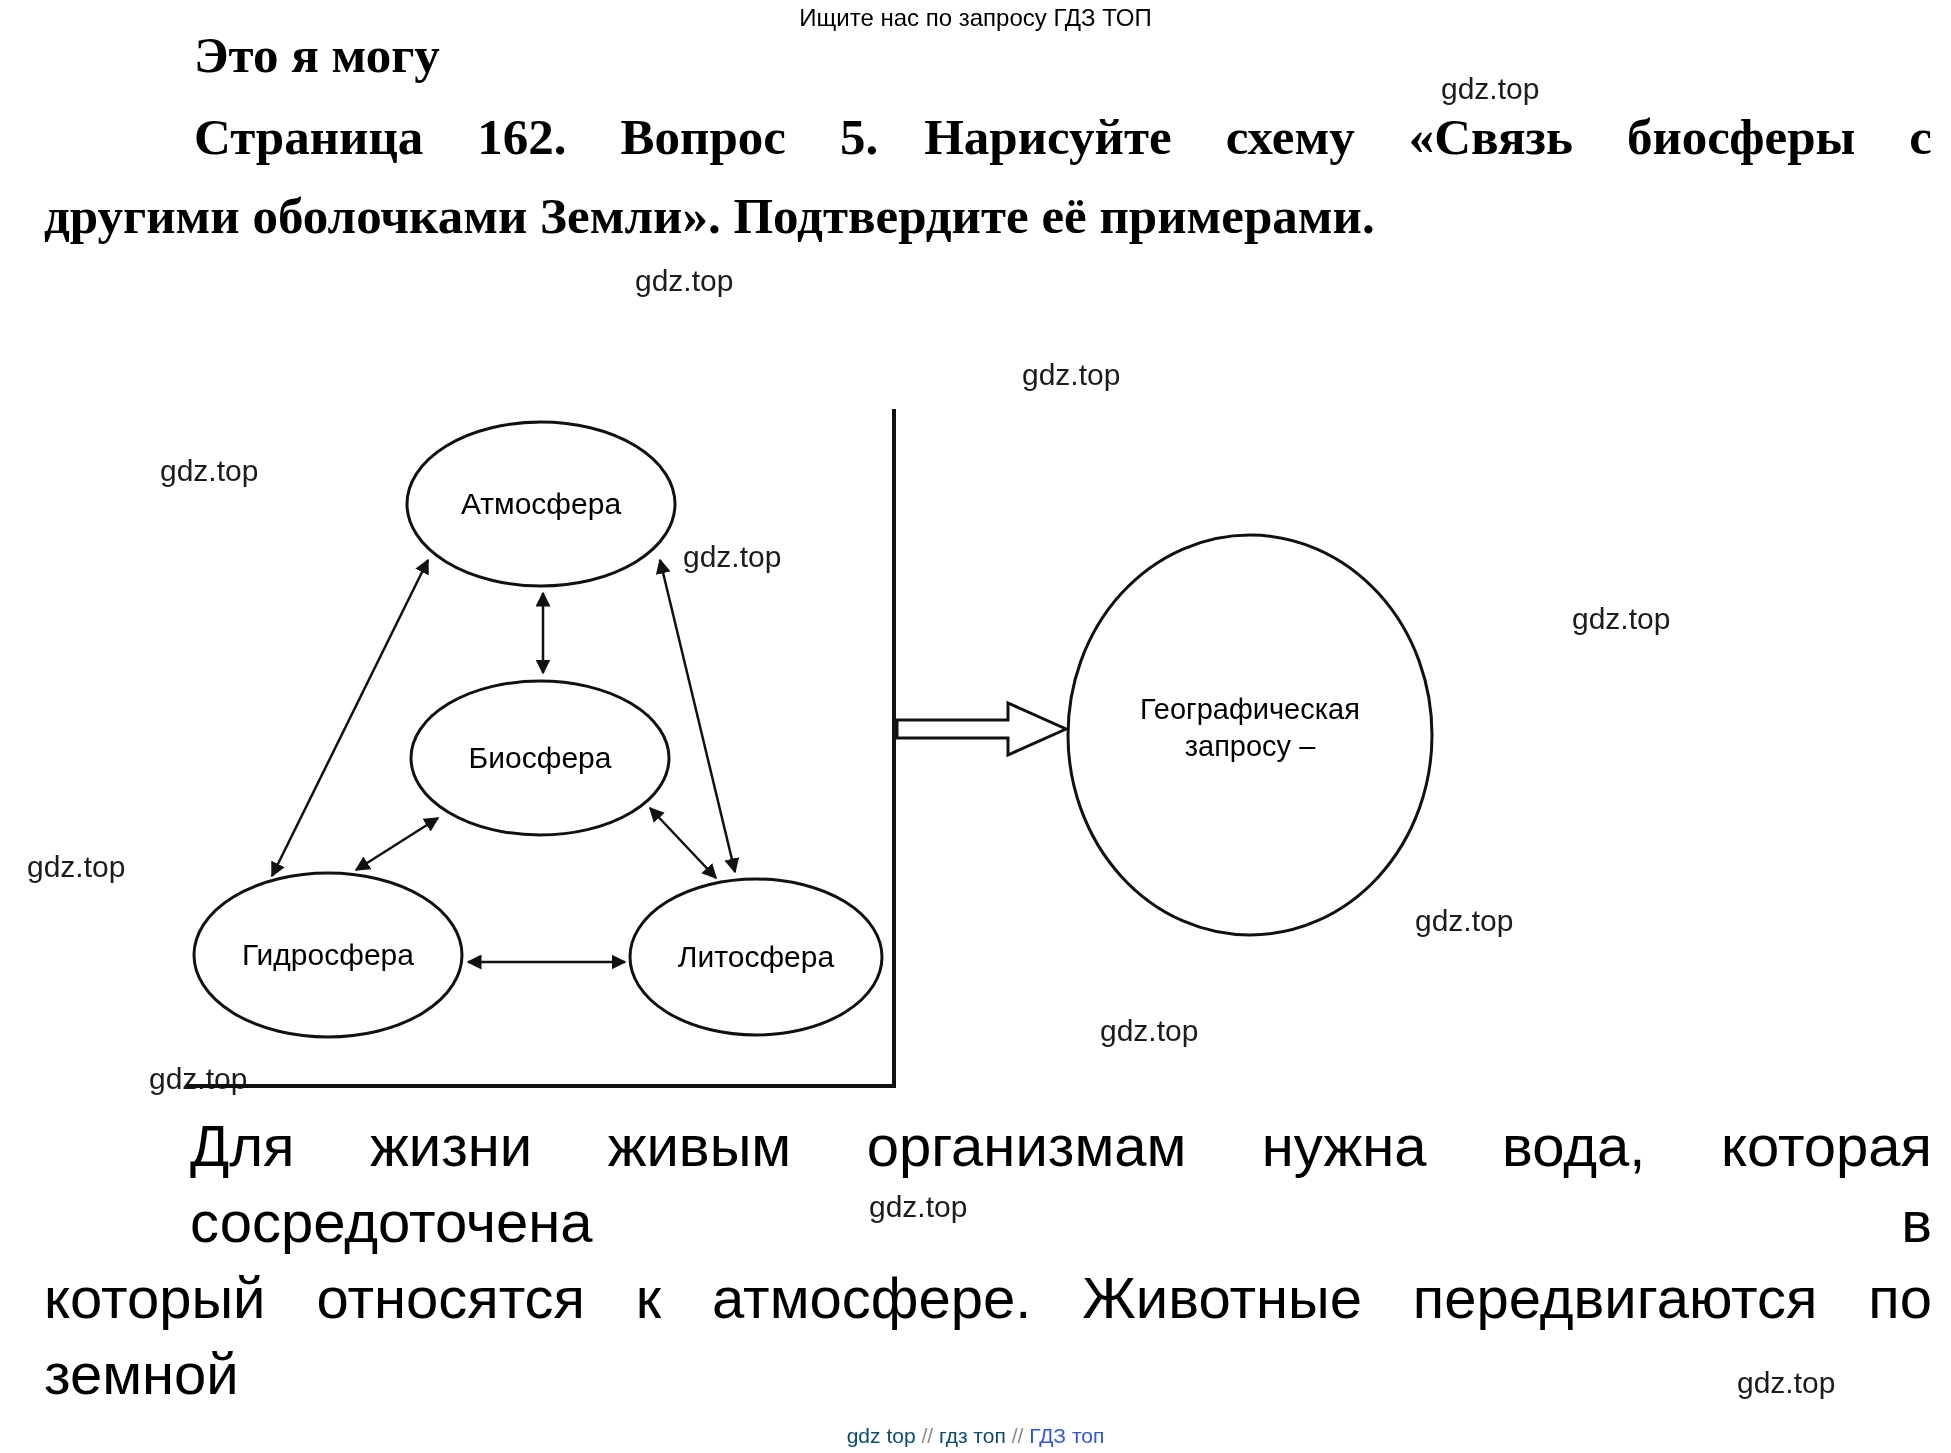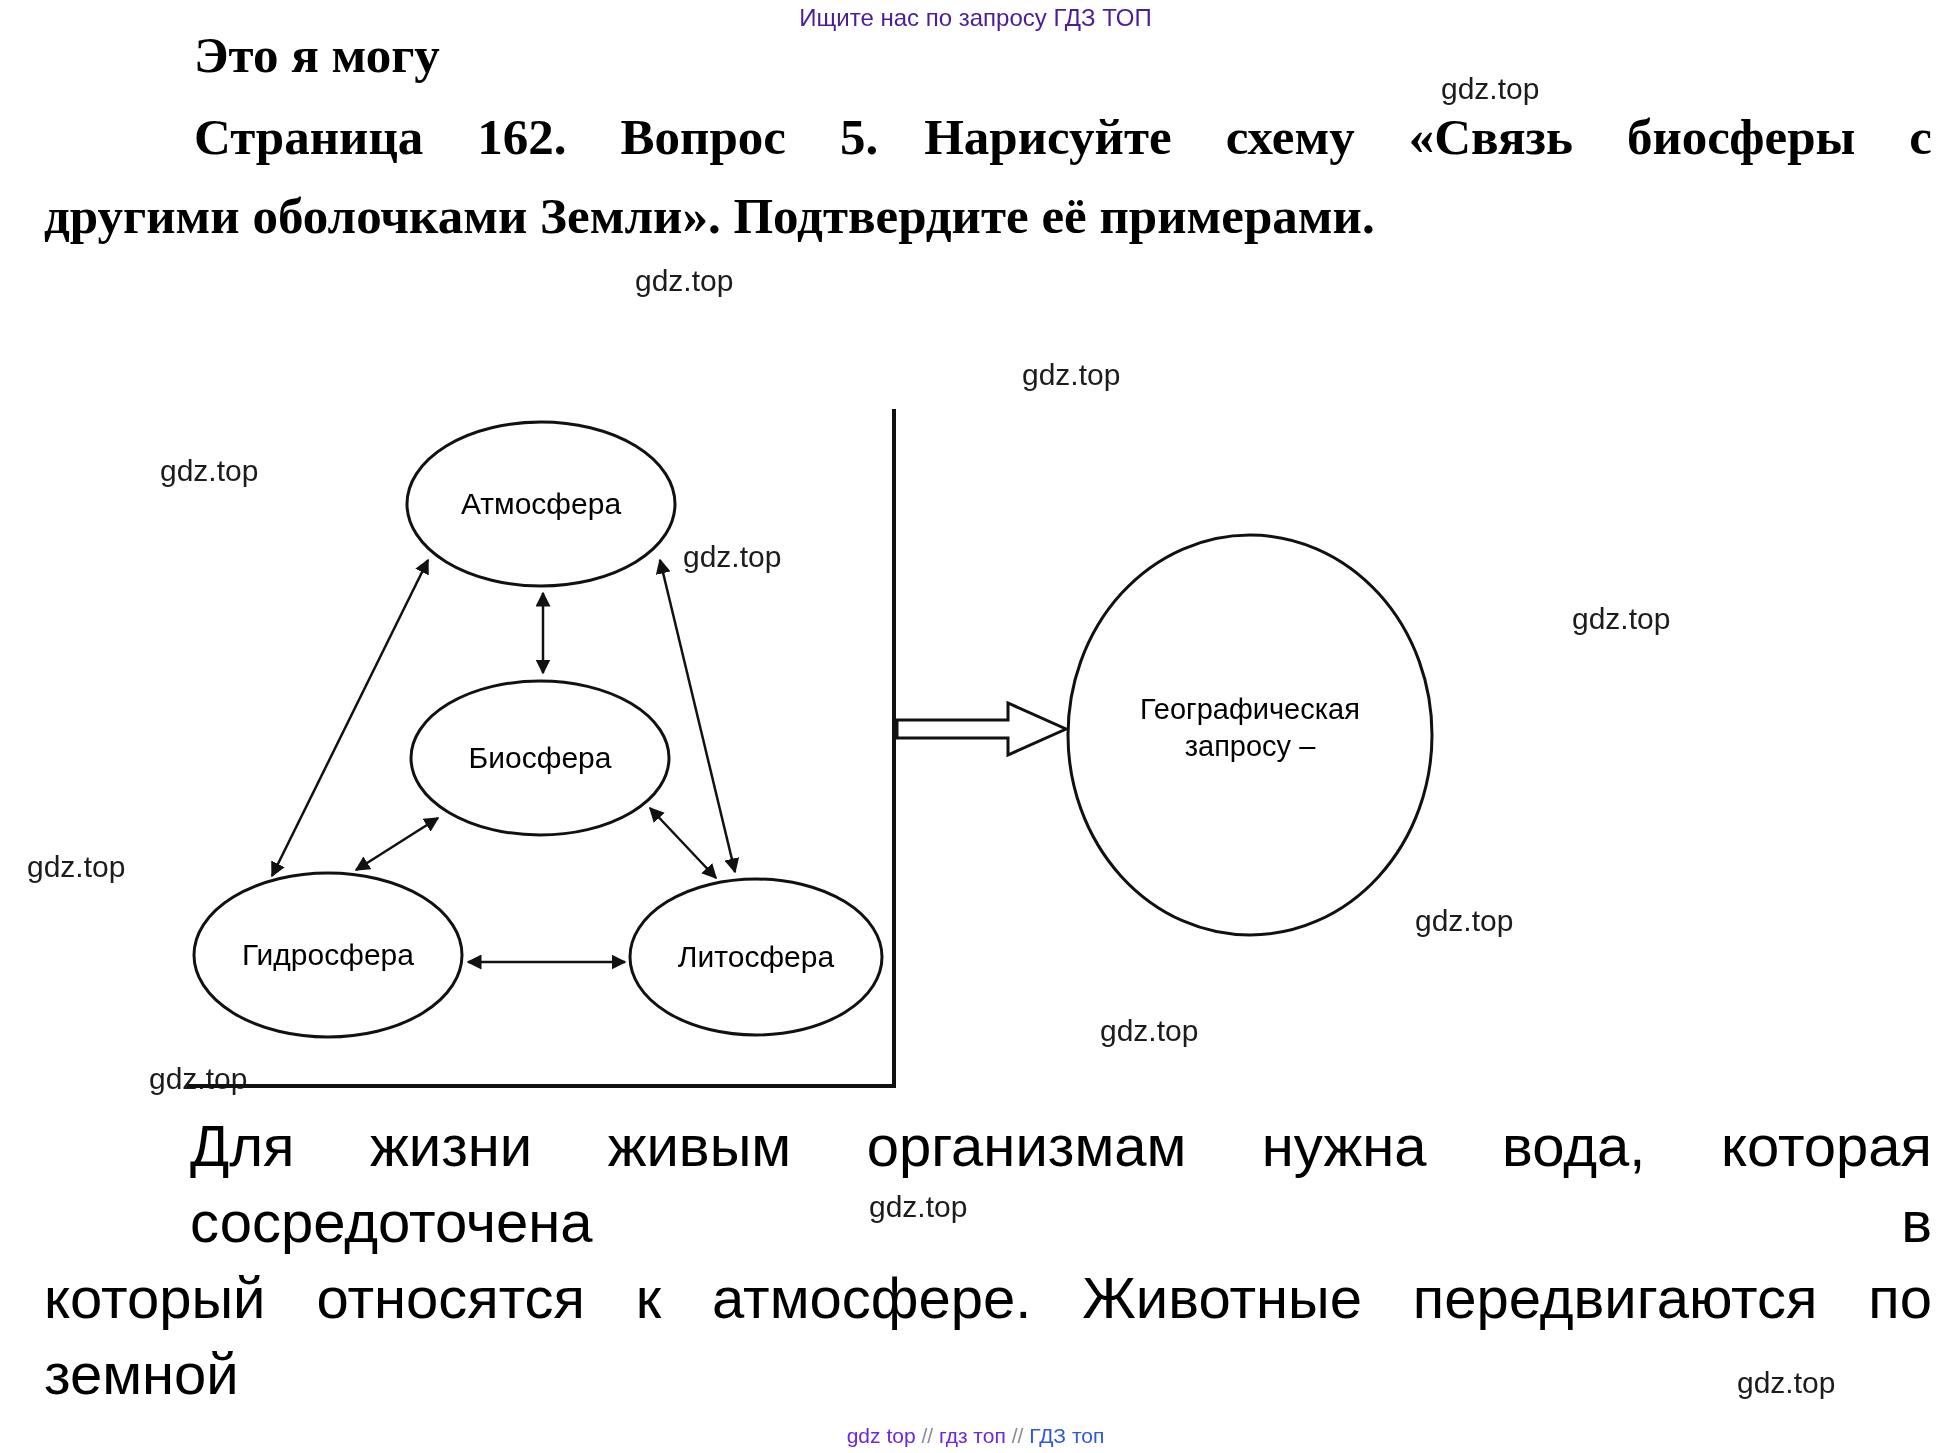--- a/index.html
+++ b/index.html
@@ -3,21 +3,21 @@
 <meta charset="utf-8">
 <style>
   * { margin:0; padding:0; box-sizing:border-box; }
   html, body { background:#ffffff; }
   body {
     width:1951px; height:1453px; position:relative; overflow:hidden;
     font-family:"Liberation Sans", sans-serif; color:#000;
   }
   .abs { position:absolute; }
 
-  .banner { top:4px; left:0; width:100%; text-align:center; font-size:24px; color:#4c1d95; }
+  .banner { top:4px; left:0; width:100%; text-align:center; font-size:24px; color:#000000; }
 
   .title { top:26px; left:194px; font-family:"Liberation Serif", serif; font-weight:700; font-size:51px; }
 
   .wm { font-size:30px; color:#1c1c1c; white-space:nowrap;margin-top:20px; }
 
   .question {
     top:98px; left:44px; width:1888px;
     font-family:"Liberation Serif", serif; font-weight:700;
     font-size:51px; line-height:79px;
   }
@@ -33,21 +33,21 @@
   .circle-text {
     width:250px; transform:translate(-50%,-50%);
     text-align:center; font-size:29px; line-height:37px;
   }
   .circle-gap { height:34px; }
 
   .answer { top:1108px; left:44px; width:1888px; font-size:58px; line-height:76px; }
   .a1 { padding-left:146px; }
 
   .footer { top:1424px; left:0; width:100%; text-align:center; font-size:21px; }
-  .green { color:#6d28d9; }
+  .green { color:#0c4a6e; }
   .blue { color:#2e58d8; }
   .sep { color:#8a8a8a; }
 </style>
 </head>
 <body>
 
 <div class="abs banner">Ищите нас по запросу ГДЗ ТОП</div>
 
 <div class="abs title">Это я могу</div>
 

